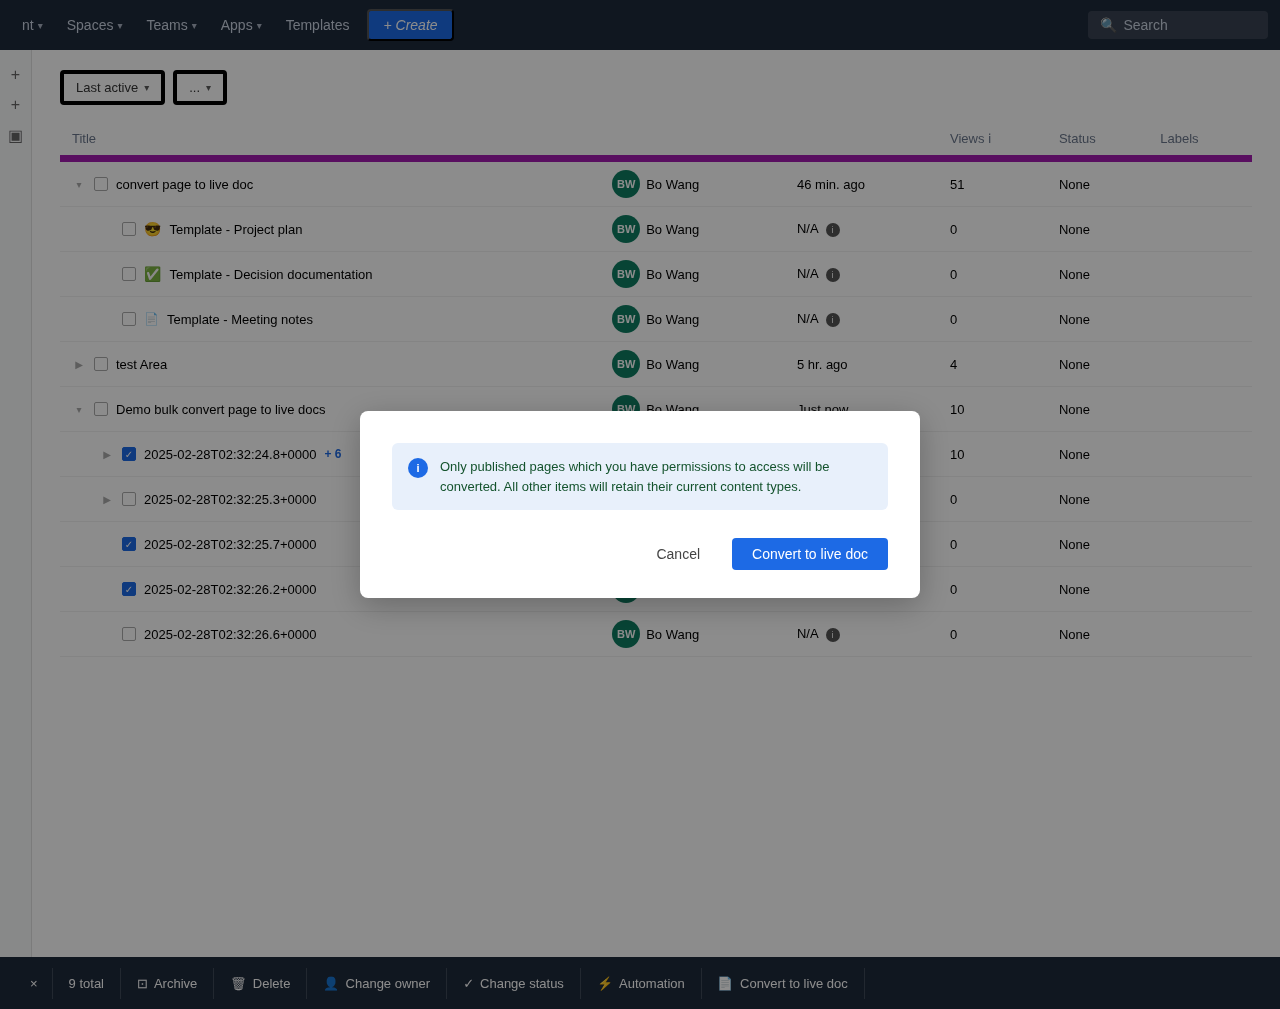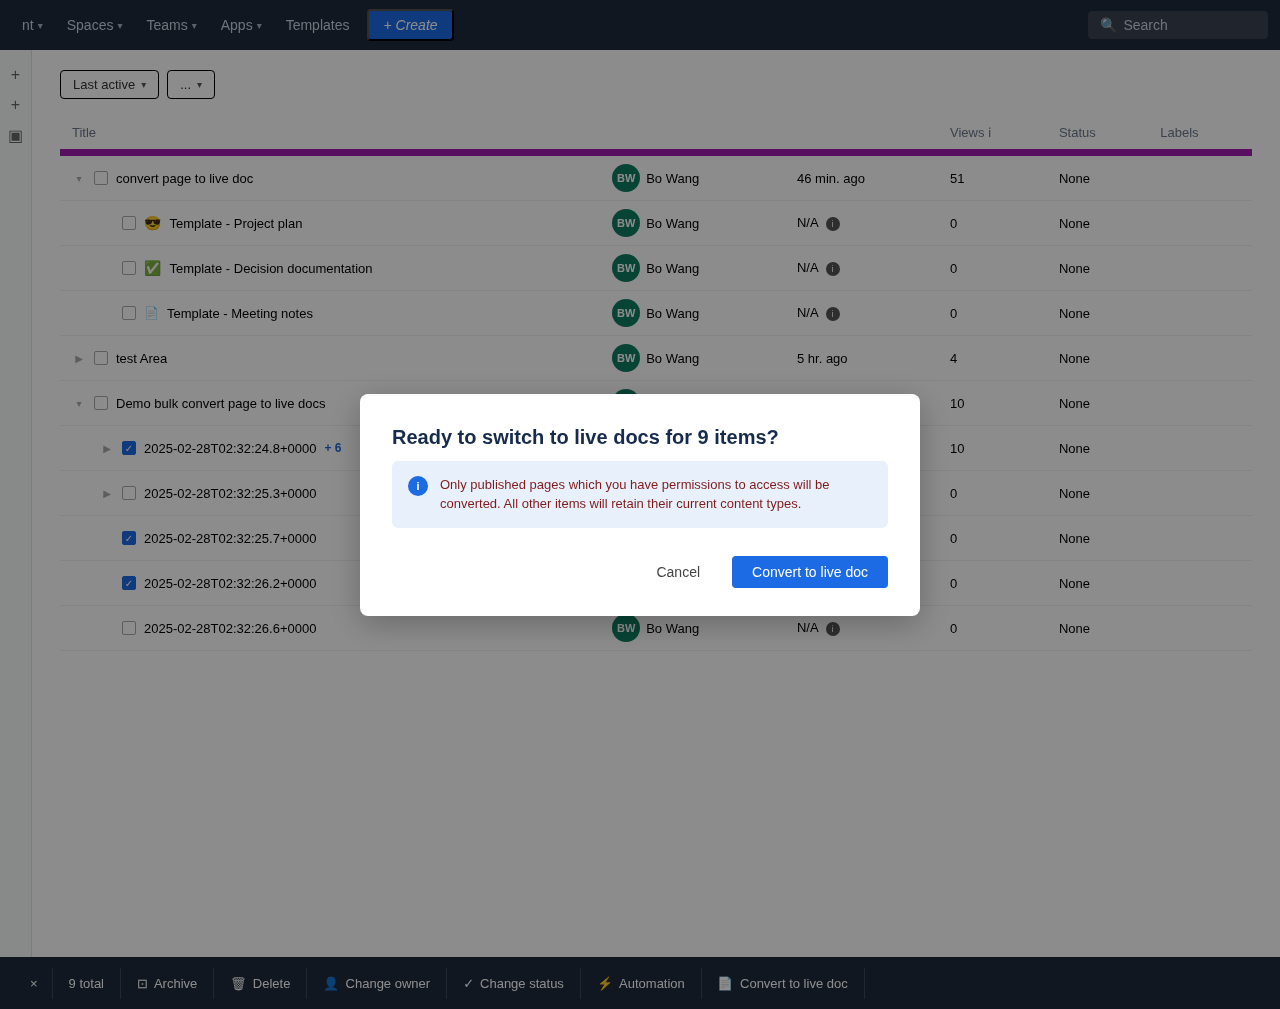--- a/index.html
+++ b/index.html
@@ -40,21 +40,21 @@
     .page-area {
       flex: 1; padding: 20px 28px; background: #fff; overflow: auto; position: relative;
     }
     .breadcrumb { color: #1d6ae5; font-size: 13px; margin-bottom: 16px; cursor: pointer; }
     .page-title { font-size: 22px; font-weight: 700; color: #172b4d; margin-bottom: 20px; }
 
     
     .filter-bar { display: flex; align-items: center; gap: 8px; margin-bottom: 16px; }
     .filter-btn {
       display: flex; align-items: center; gap: 6px; padding: 6px 12px;
-      border: 1px solid #000000; border-radius: 4px; font-size: 13px; color: #333;
+      border: 4px solid #000000; border-radius: 4px; font-size: 13px; color: #333;
       background: #fff; cursor: pointer;
     }
 
     
     .content-table { width: 100%; border-collapse: collapse; font-size: 13px; }
     .content-table th {
       text-align: left; padding: 8px 12px; color: #6b778c; font-weight: 500;
       border-bottom: 7px solid #a21caf; white-space: nowrap;
     }
     .content-table td { padding: 8px 12px; border-bottom: 1px solid #f0f0f0; vertical-align: middle; }
@@ -108,21 +108,21 @@
     .modal-subtitle { font-size: 14px; color: #444; margin-bottom: 18px; }
     .info-box {
       background: #e8f0fb; border-radius: 6px; padding: 14px 16px;
       display: flex; align-items: flex-start; gap: 12px; margin-bottom: 28px;
     }
     .info-box-icon {
       width: 20px; height: 20px; background: #1d6ae5; border-radius: 50%;
       color: white; font-size: 11px; font-weight: 700;
       display: flex; align-items: center; justify-content: center; flex-shrink: 0; margin-top: 1px;
     }
-    .info-box-text { font-size: 13px; color: #7f1d1d; line-height: 1.5; }
+    .info-box-text { font-size: 13px; color: #14532d; line-height: 1.5; }
     .modal-actions { display: flex; align-items: center; justify-content: flex-end; gap: 20px; }
     .btn-cancel { background: none; border: none; font-size: 14px; color: #444; cursor: pointer; padding: 8px 12px; }
     .btn-convert {
       background: #1d6ae5; color: white; border: none; border-radius: 4px;
       font-size: 14px; font-weight: 500; padding: 8px 20px; cursor: pointer;
     }
 
     .emoji-icon { font-size: 14px; }
     .doc-icon { font-size: 12px; color: #666; }
   </style>
@@ -444,21 +444,20 @@
     <span>Automation</span>
   </span>
   <span class="bottom-bar-item">
     <span>📄</span>
     <span>Convert to live doc</span>
   </span>
 </div>
 
 <div class="overlay">
   <div class="modal">
-    <div class="modal-title">Ready to switch to live docs for 9 items?</div>
     <div class="info-box">
       <div class="info-box-icon">i</div>
       <div class="info-box-text">Only published pages which you have permissions to access will be converted. All other items will retain their current content types.</div>
     </div>
     <div class="modal-actions">
       <button class="btn-cancel">Cancel</button>
       <button class="btn-convert">Convert to live doc</button>
     </div>
   </div>
 </div>

